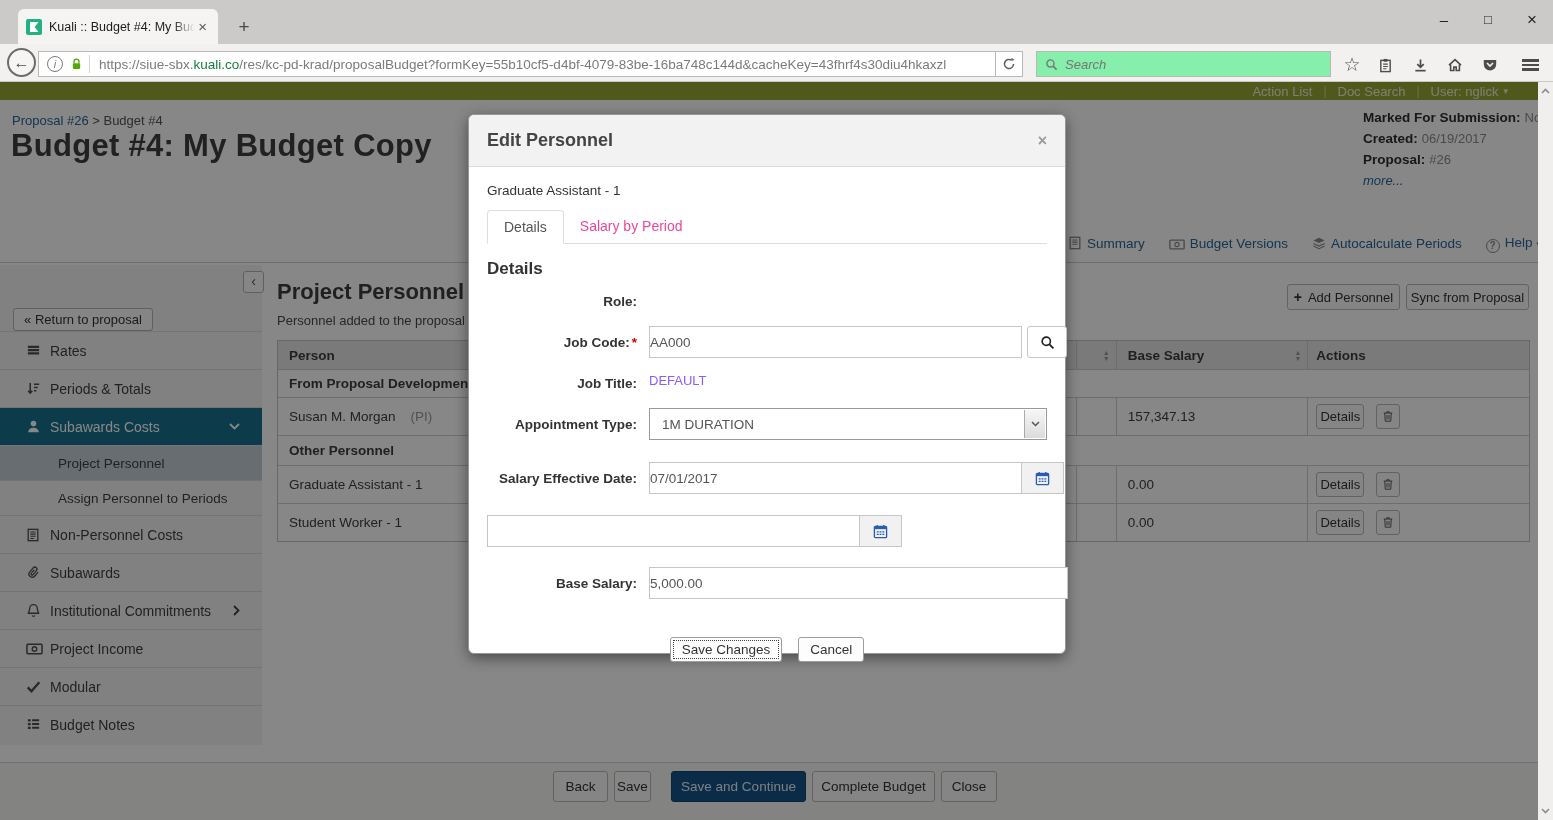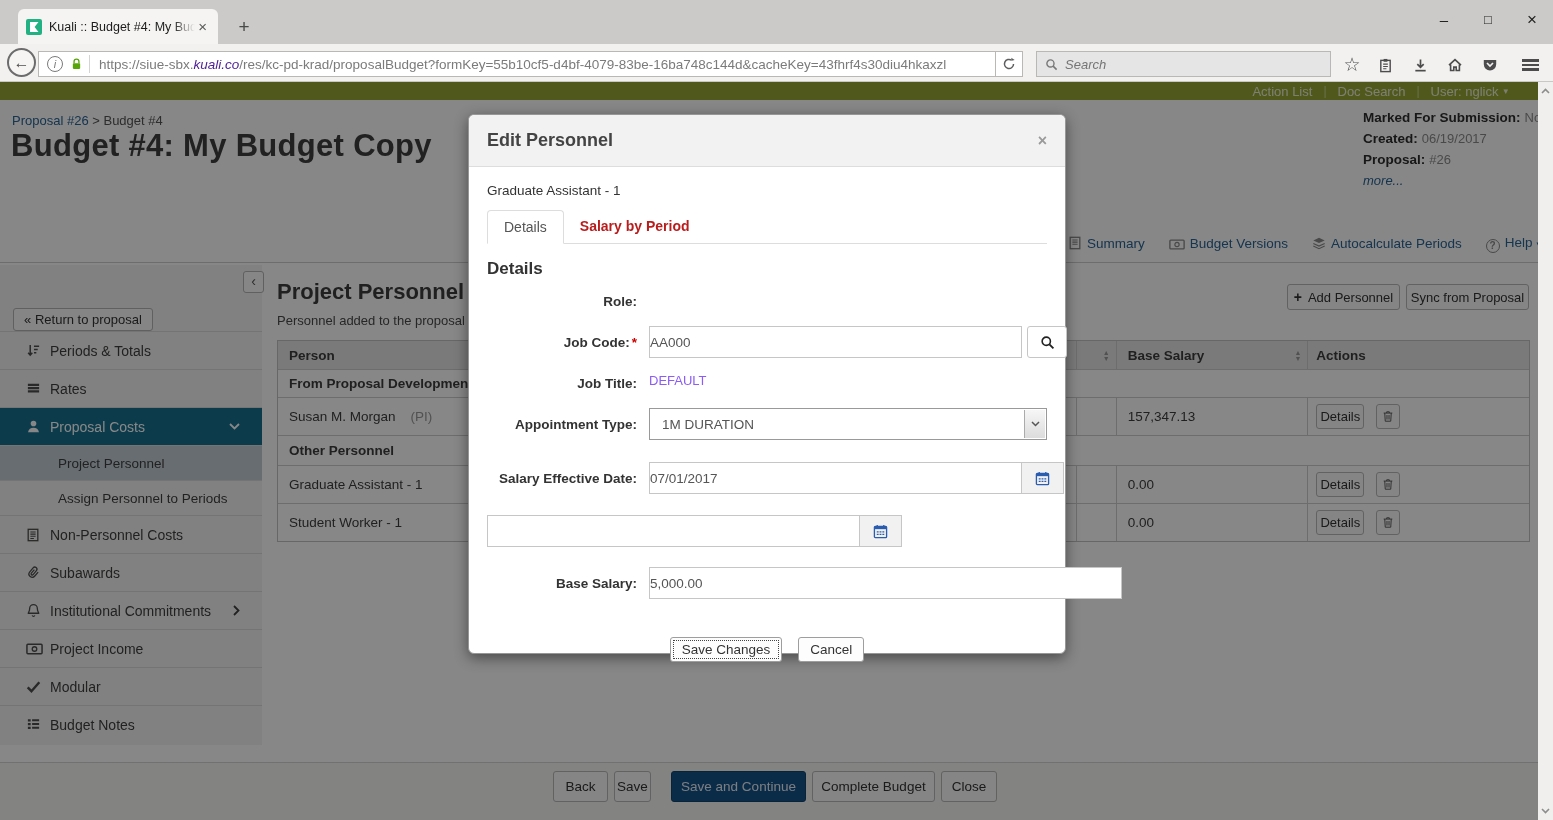--- a/index.html
+++ b/index.html
@@ -13,23 +13,23 @@
   .tab-title::after { content:""; position:absolute; right:0; top:0; bottom:0; width:22px; background:linear-gradient(to right, rgba(245,244,242,0), #f5f4f2); }
   .tab-close { font-size:15px; color:#5a5a5a; padding:0 3px; cursor:default; }
   .newtab { position:absolute; left:233px; top:16px; width:22px; height:22px; font-size:19px; color:#4a4a4a; text-align:center; line-height:22px; }
   .winbtn { position:absolute; top:6px; width:32px; height:28px; color:#222; font-size:15px; text-align:center; line-height:28px; }
   .navbar { position:absolute; left:0; top:44px; width:1553px; height:38px; background:#f2f1f0; border-bottom:1px solid #c9c8c5; z-index:40; }
   .backbtn { position:absolute; left:7px; top:48px; width:29px; height:29px; border:2px solid #6c6c6c; border-radius:50%; color:#4e4e4e; font-size:16px; text-align:center; line-height:25px; background:#f6f5f4; z-index:41; }
   .urlbar { position:absolute; left:38px; top:51px; width:958px; height:26px; background:#fff; border:1px solid #b9b8b5; display:flex; align-items:center; padding:0 8px; z-index:41; }
   .info-i { width:16px; height:16px; border:1.3px solid #7a7a7a; border-radius:50%; color:#7a7a7a; font-size:11px; font-style:italic; display:inline-flex; align-items:center; justify-content:center; margin-right:7px; flex:none; }
   .url-divider { width:1px; height:18px; background:#d4d4d4; margin:0 9px 0 6px; flex:none; }
   .url-text { font-size:13.5px; color:#7b7b7b; white-space:nowrap; overflow:hidden; }
-  .url-text .domain { color:#4c1d95;font-style:italic; }
+  .url-text .domain { color:#15803d; }
   .reloadbtn { position:absolute; left:996px; top:51px; width:27px; height:26px; background:#fff; border:1px solid #b9b8b5; border-left:none; display:flex; align-items:center; justify-content:center; color:#5d5d5d; z-index:41; }
-  .searchbar { position:absolute; left:1036px; top:51px; width:295px; height:26px; background:#e5e5e5; border:1px solid #b9b8b5; display:flex; align-items:center; padding:0 8px; z-index:41; }
+  .searchbar { position:absolute; left:1036px; top:51px; width:295px; height:26px; background:#86efac; border:1px solid #b9b8b5; display:flex; align-items:center; padding:0 8px; z-index:41; }
   .searchbar input { border:none; outline:none; font-size:13px; font-style:italic; color:#777; width:100%; font-family:"Liberation Sans",sans-serif; background:transparent; }
   .searchbar .mag { color:#777; margin-right:7px; display:flex; }
   .chrome-ic { position:absolute; top:53px; width:24px; height:24px; color:#4c4c4c; display:flex; align-items:center; justify-content:center; z-index:41; }
   .star-g { font-size:19px; line-height:20px; }
   .burger span { display:block; width:17px; height:2.3px; background:#4c4c4c; margin:2.1px 0; }
 
   
   .page { position:absolute; left:0; top:82px; width:1538px; height:738px; background:#fff; z-index:1; overflow:hidden; }
   .dim { position:absolute; left:0; top:82px; width:1538px; height:738px; background:rgba(0,0,0,0.47); z-index:5; }
   .olive { position:absolute; left:0; top:0; width:1538px; height:18px; background:#98a933; display:flex; justify-content:flex-end; align-items:center; padding-right:30px; }
@@ -94,29 +94,29 @@
   
   .modal { position:absolute; left:468px; top:114px; width:598px; height:540px; background:#fff; border:1px solid #979797; border-radius:6px; box-shadow:0 4px 14px rgba(0,0,0,.45); z-index:10; }
   .m-head { height:52px; background:#f2f2f2; border-bottom:1px solid #ddd; border-radius:6px 6px 0 0; display:flex; align-items:center; padding:0 18px; }
   .m-title { font-size:18px; font-weight:bold; color:#444; flex:1; }
   .m-close { color:#9a9a9a; font-size:16px; font-weight:bold; }
   .m-body { padding:16px 18px 0; }
   .m-subject { font-size:13.5px; color:#333; }
   .m-tabs { margin-top:12px; border-bottom:1px solid #ddd; display:flex; }
   .m-tab { padding:8px 16px; font-size:14px; }
   .m-tab.active { background:#fff; border:1px solid #ddd; border-bottom:1px solid #fff; border-radius:4px 4px 0 0; color:#555; margin-bottom:-1px; }
-  .m-tab.link { color:#b91c1c;font-weight:bold; }
+  .m-tab.link { color:#ec4899; }
   .m-h3 { margin:15px 0 14px; font-size:17px; font-weight:bold; color:#333; }
   .frow { display:flex; margin-bottom:13px; }
   .flabel { width:150px; text-align:right; font-weight:bold; font-size:13.5px; color:#333; margin-right:12px; line-height:17px; padding-top:8px; flex:none; }
   .flabel.bare { padding-top:0; }
   .req { color:#c00; margin-left:2px; }
   .fctrl { display:flex; align-items:stretch; }
   .tin { width:373px; height:32px; border:1px solid #c6c6c6; padding:0 0; font-size:13.5px; color:#555; font-family:"Liberation Sans",sans-serif; outline:none; }
-  .tin.wide { width:473px; }
+  .tin.wide { width:419px; }
   .addon-search { width:40px; height:32px; margin-left:5px; background:#fff; border:1px solid #c6c6c6; border-radius:3px; display:flex; align-items:center; justify-content:center; color:#222; }
   .addon-cal { width:43px; height:32px; margin-left:-1px; background:#f1f1f1; border:1px solid #c6c6c6; display:flex; align-items:center; justify-content:center; }
   .fstatic { font-size:13px; color:#8b5cf6; padding-top:2px; }
   .fselect { width:418px; height:32px; border:1px solid #999; display:flex; align-items:center; position:relative; font-size:13.5px; color:#555; padding-left:12px; }
   .fselect .arrowbox { position:absolute; right:1px; top:1px; bottom:1px; width:21px; background:linear-gradient(#f6f6f6,#dcdcdc); border-left:1px solid #ababab; display:flex; align-items:center; justify-content:center; color:#555; }
   .m-btns { display:flex; justify-content:center; gap:16px; margin-top:38px; }
   .mbtn { padding:4px 11px; font-size:13.5px; background:#fdfdfd; border:1px solid #9e9e9e; border-radius:3px; color:#333; font-family:"Liberation Sans",sans-serif; }
   .mbtn.focused { outline:1px dotted #444; outline-offset:-4px; }
 
   
@@ -176,42 +176,42 @@
     <div class="divider"></div>
 
     <div class="sidebar"></div>
     <div class="collapse">‹</div>
     <button class="returnbtn">« Return to proposal</button>
 
     <div class="nav">
       <div class="nav-item">
         <span class="nic">
             <svg viewBox="0 0 16 16" width="15" height="15">
+              <path d="M2 4h12M2 7.5h12M2 11h12" stroke="currentColor" stroke-width="2.4"></path>
+            </svg>
+          </span>
+        <span>Rates</span>
+      </div>
+      <div class="nav-item">
+        <span class="nic">
+            <svg viewBox="0 0 16 16" width="15" height="15">
               <path d="M4.5 2v10.5M2.3 10.5L4.5 13l2.2-2.5" fill="none" stroke="currentColor" stroke-width="1.6"></path>
               <path d="M8.5 3.5H14M8.5 7h4M8.5 10.5h2.5" stroke="currentColor" stroke-width="1.6"></path>
             </svg>
           </span>
         <span>Periods &amp; Totals</span>
       </div>
-      <div class="nav-item">
-        <span class="nic">
-            <svg viewBox="0 0 16 16" width="15" height="15">
-              <path d="M2 4h12M2 7.5h12M2 11h12" stroke="currentColor" stroke-width="2.4"></path>
-            </svg>
-          </span>
-        <span>Rates</span>
-      </div>
       <div class="nav-item active">
         <span class="nic">
             <svg viewBox="0 0 16 16" width="15" height="15">
               <circle cx="8" cy="4.8" r="3" fill="currentColor"></circle>
               <path d="M2.2 14c.4-3.4 2.9-4.8 5.8-4.8s5.4 1.4 5.8 4.8z" fill="currentColor"></path>
             </svg>
           </span>
-        <span>Proposal Costs</span>
+        <span>Subawards Costs</span>
         <span class="chev">
             <svg width="11" height="7" viewBox="0 0 11 7">
               <path d="M1 1l4.5 4.5L10 1" fill="none" stroke="currentColor" stroke-width="1.8"></path>
             </svg>
           </span>
       </div>
       <div class="nav-sub selected">
         <span>Project Personnel</span>
       </div>
       <div class="nav-sub">

